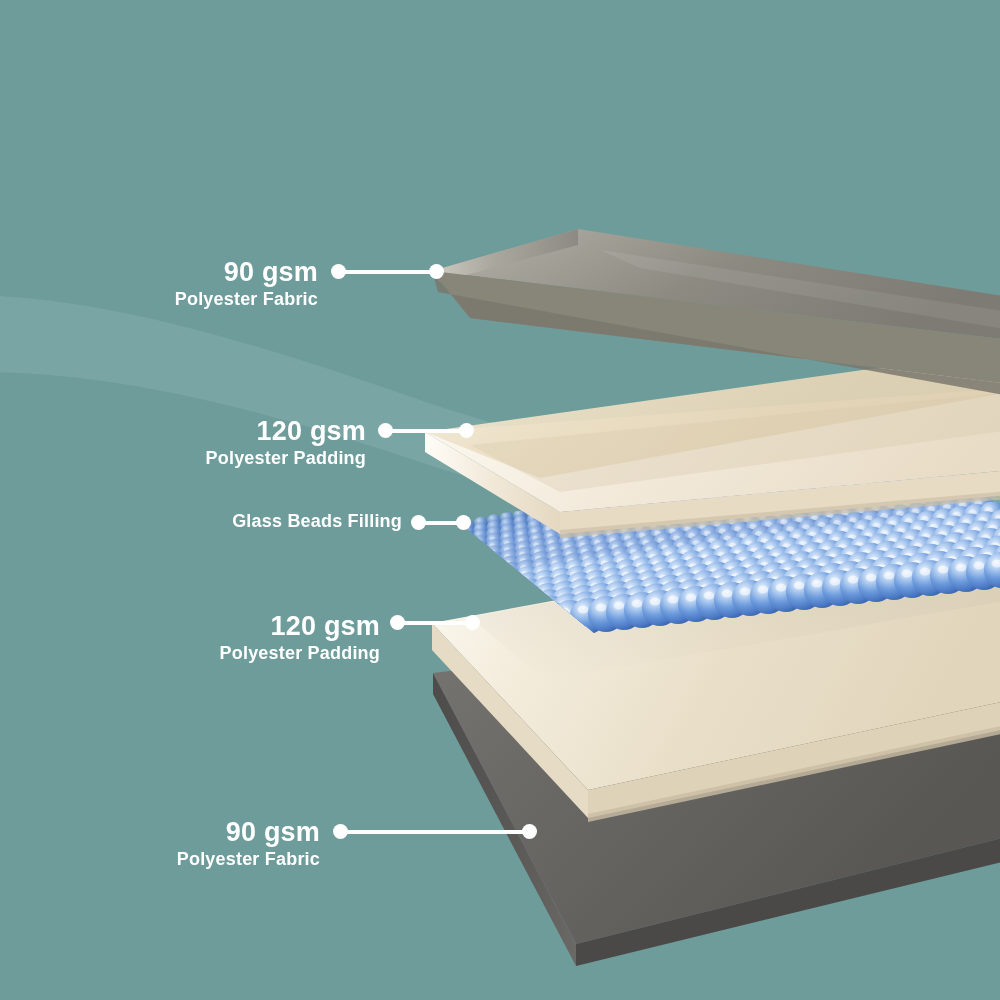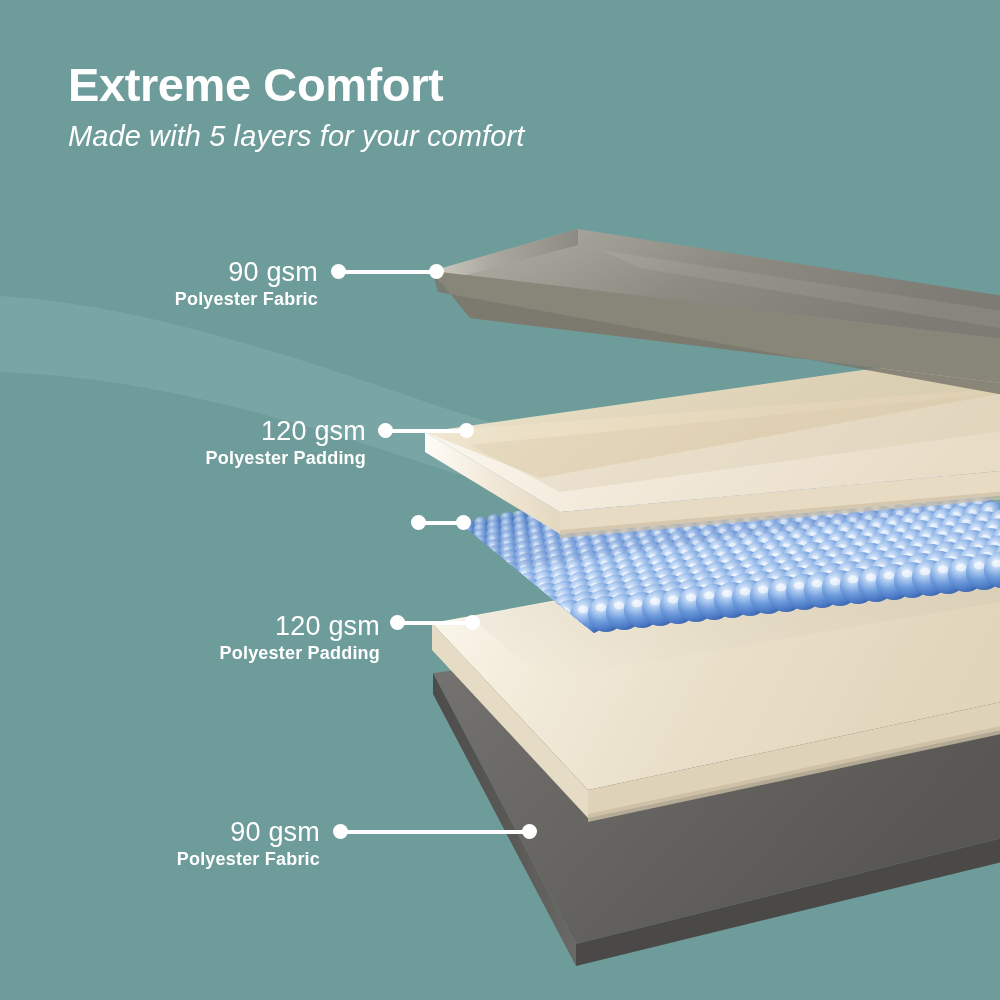--- a/index.html
+++ b/index.html
@@ -65,21 +65,21 @@
   .callout {
     position: absolute;
     color: #ffffff;
     text-align: right;
     line-height: 1.22;
     white-space: nowrap;
   }
   .callout .amount {
     display: block;
     font-size: 27px;
-    font-weight: 400;
+    font-weight: 700;
     letter-spacing: 0.2px;
   }
   .callout .material {
     display: block;
     font-size: 18px;
     font-weight: 700;
     letter-spacing: 0.2px;
   }
 
   .connector {
@@ -111,24 +111,20 @@
 <body>
 
 <div id="stage">
 
   <svg id="bg-wave" viewBox="0 0 1000 1000" preserveAspectRatio="none" aria-hidden="true">
     <path d="M -20 295 C 120 300 260 345 420 400 C 560 447 700 480 900 492
              L 1010 498 L 1010 560 C 760 548 580 515 420 462
              C 250 405 110 372 -20 372 Z" fill="#7daaa7" opacity="0.75"></path>
   </svg>
 
-  <div id="header">
-    <h1 id="title">Extreme Comfort</h1>
-    <p id="subtitle">Made with 5 layers for your comfort</p>
-  </div>
 
   <svg id="illustration" viewBox="0 0 1000 1000" preserveAspectRatio="none" aria-hidden="true">
     <defs>
 
       <linearGradient id="grayTop" x1="0" y1="0" x2="1" y2="0.35">
         <stop offset="0%" stop-color="#b9b7ad"></stop>
         <stop offset="18%" stop-color="#a9a79d"></stop>
         <stop offset="55%" stop-color="#8c8a81"></stop>
         <stop offset="100%" stop-color="#7d7b73"></stop>
       </linearGradient>
@@ -1245,20 +1241,21 @@
     <span class="amount">120 gsm</span>
     <span class="material">Polyester Padding</span>
   </div>
   <div class="connector" style="left: 378px; top: 423px; width: 96px;">
     <span class="dot start"></span>
     <span class="bar"></span>
     <span class="dot end"></span>
   </div>
 
   <div class="callout" style="right: 598px; top: 511px;">
+    <span class="material">Glass Beads Filling</span>
   </div>
   <div class="connector" style="left: 411px; top: 515px; width: 60px;">
     <span class="dot start"></span>
     <span class="bar"></span>
     <span class="dot end"></span>
   </div>
 
   <div class="callout" style="right: 620px; top: 610px;">
     <span class="amount">120 gsm</span>
     <span class="material">Polyester Padding</span>

